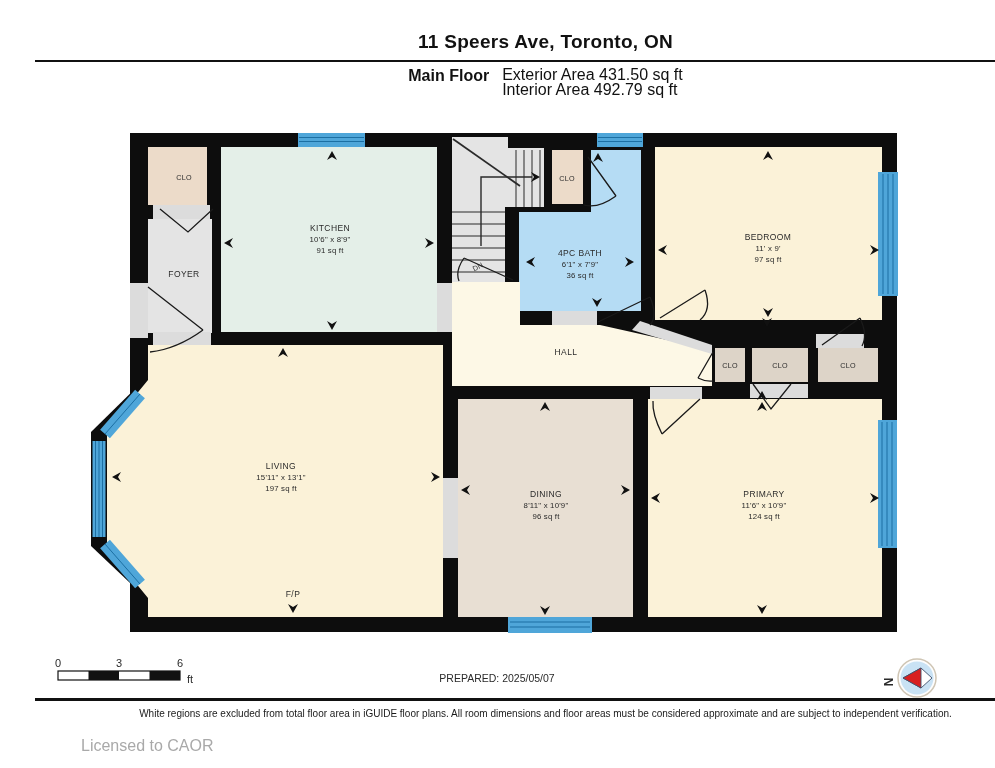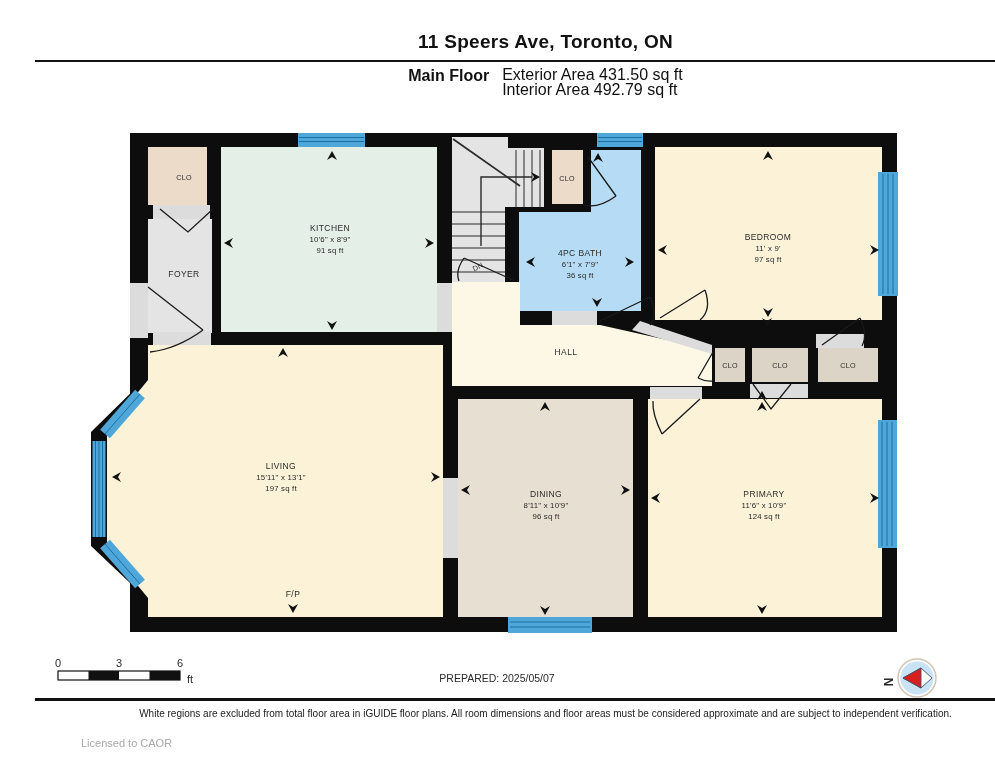--- a/index.html
+++ b/index.html
@@ -6,21 +6,21 @@
   body{width:995px;height:768px;position:relative;font-family:"Liberation Sans",sans-serif;color:#111;overflow:hidden;}
   .abs{position:absolute;padding-left:48px;}
   .title{top:31px;left:0;width:995px;text-align:center;font-size:19px;font-weight:bold;letter-spacing:.3px;}
   .rule{left:35px;width:926px;background:#111;}
   .rule1{top:60px;height:2px;}
   .rule2{top:698px;height:2.5px;}
   .floorinfo{top:67px;left:0;width:995px;display:flex;justify-content:center;gap:13px;font-size:16px;}
   .floorinfo .fl{font-weight:bold;}
   .floorinfo .areas div{line-height:15px;}
   .disclaimer{top:708px;left:0;width:995px;text-align:center;font-size:10px;color:#1a1a1a;}
-  .license{top:737px;left:33px;font-size:11px;color:#a9a9a9;}
+  .license{top:737px;left:33px;font-size:16px;color:#a9a9a9;}
   svg{position:absolute;top:0;left:0;}
   text{font-family:"Liberation Sans",sans-serif;fill:#2a2a2a;}
   .rm{font-size:8.5px;letter-spacing:.4px;}
   .dim{font-size:7.8px;letter-spacing:.2px;}
   .sm{font-size:7.2px;letter-spacing:.3px;}
   .doors path, .doors line{stroke:#1a1a1a;fill:none;}
 </style>
 </head>
 <body>
 

